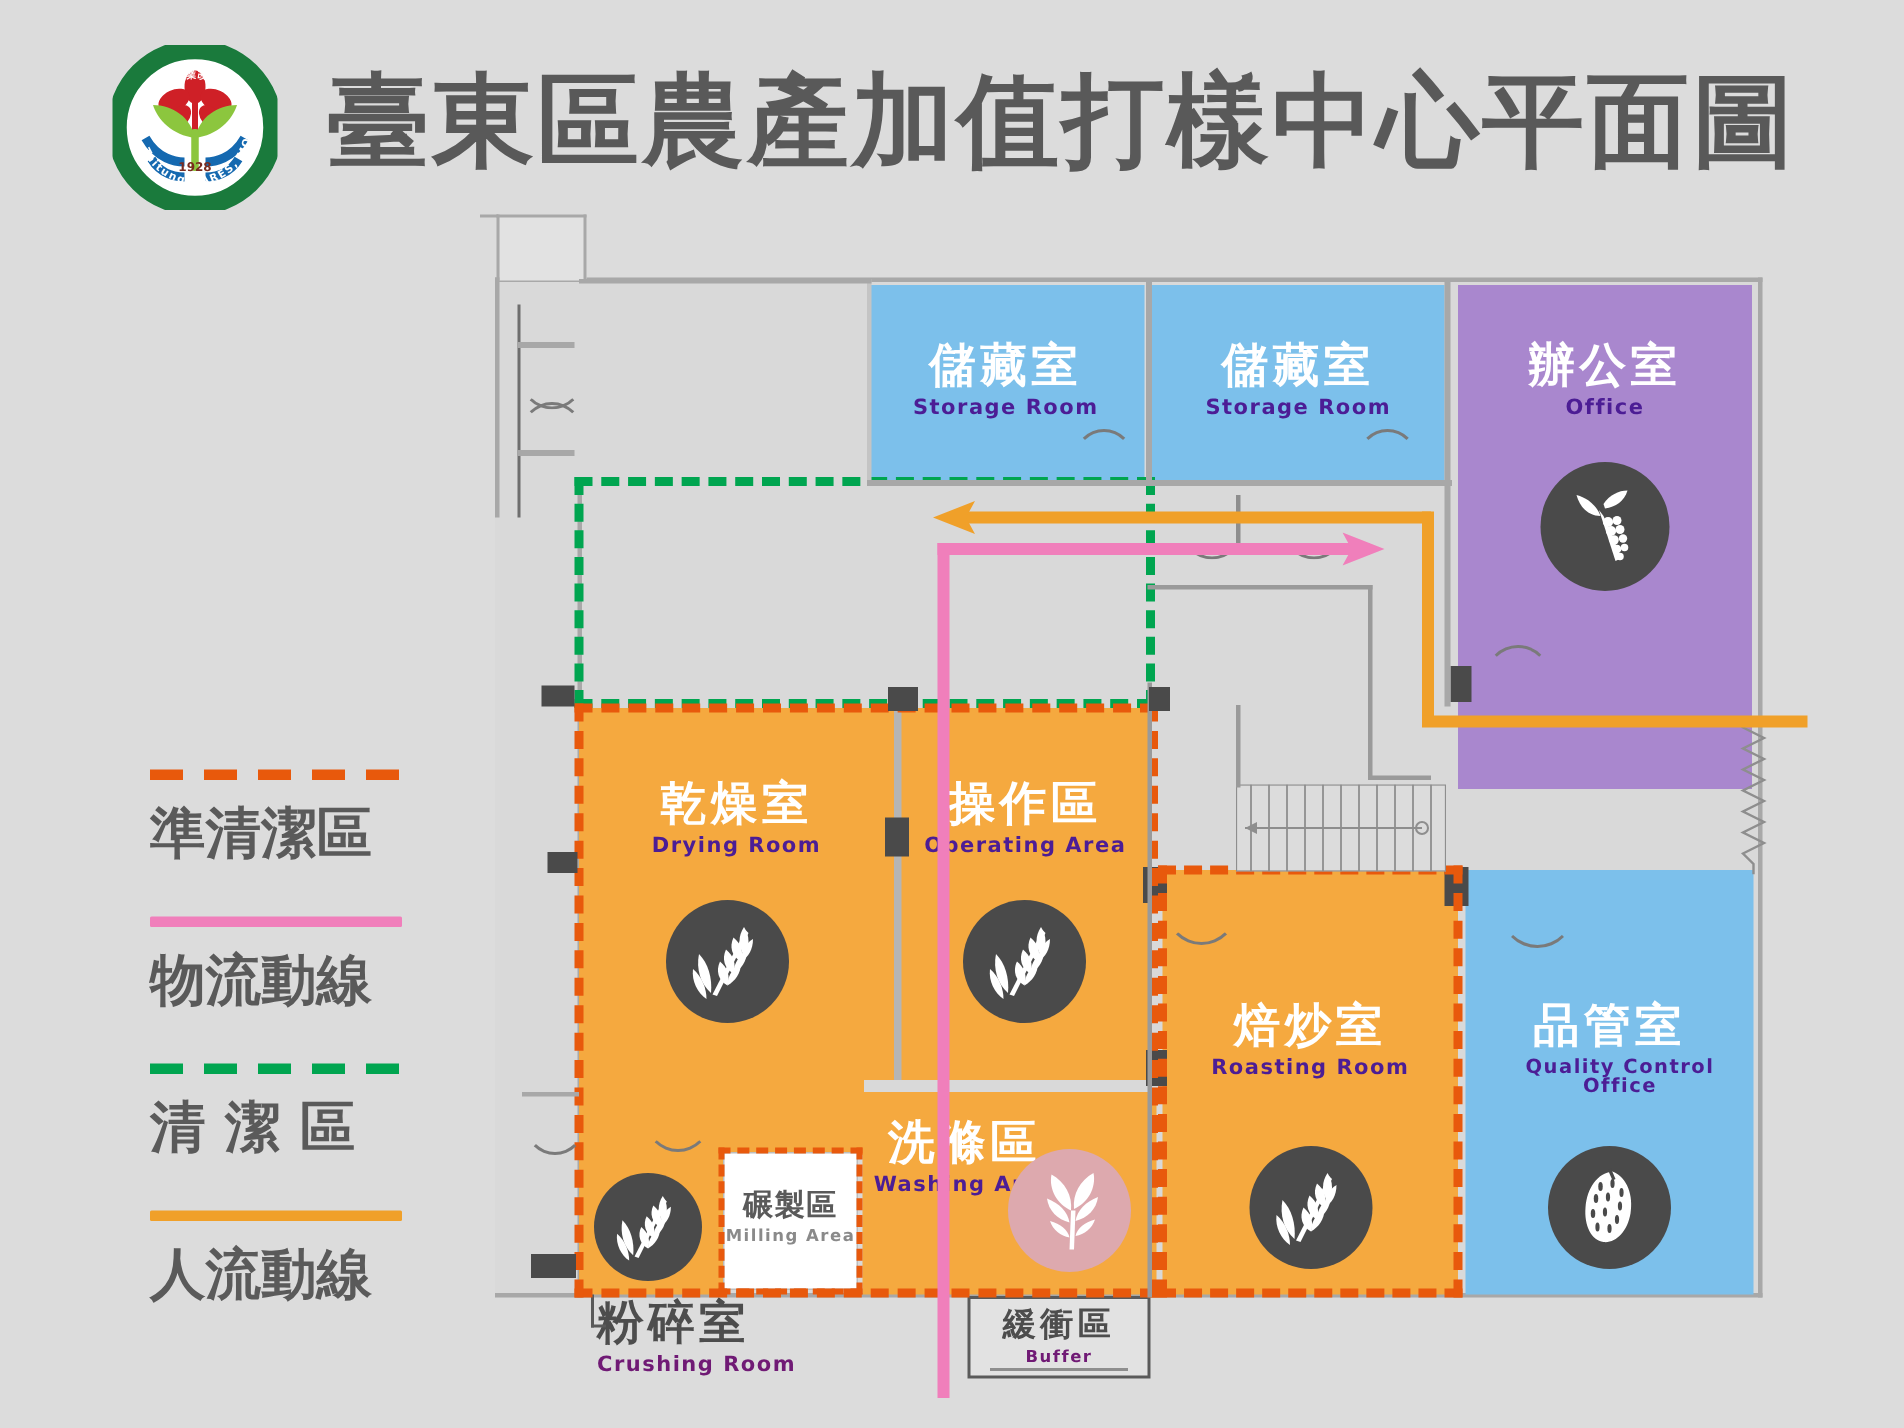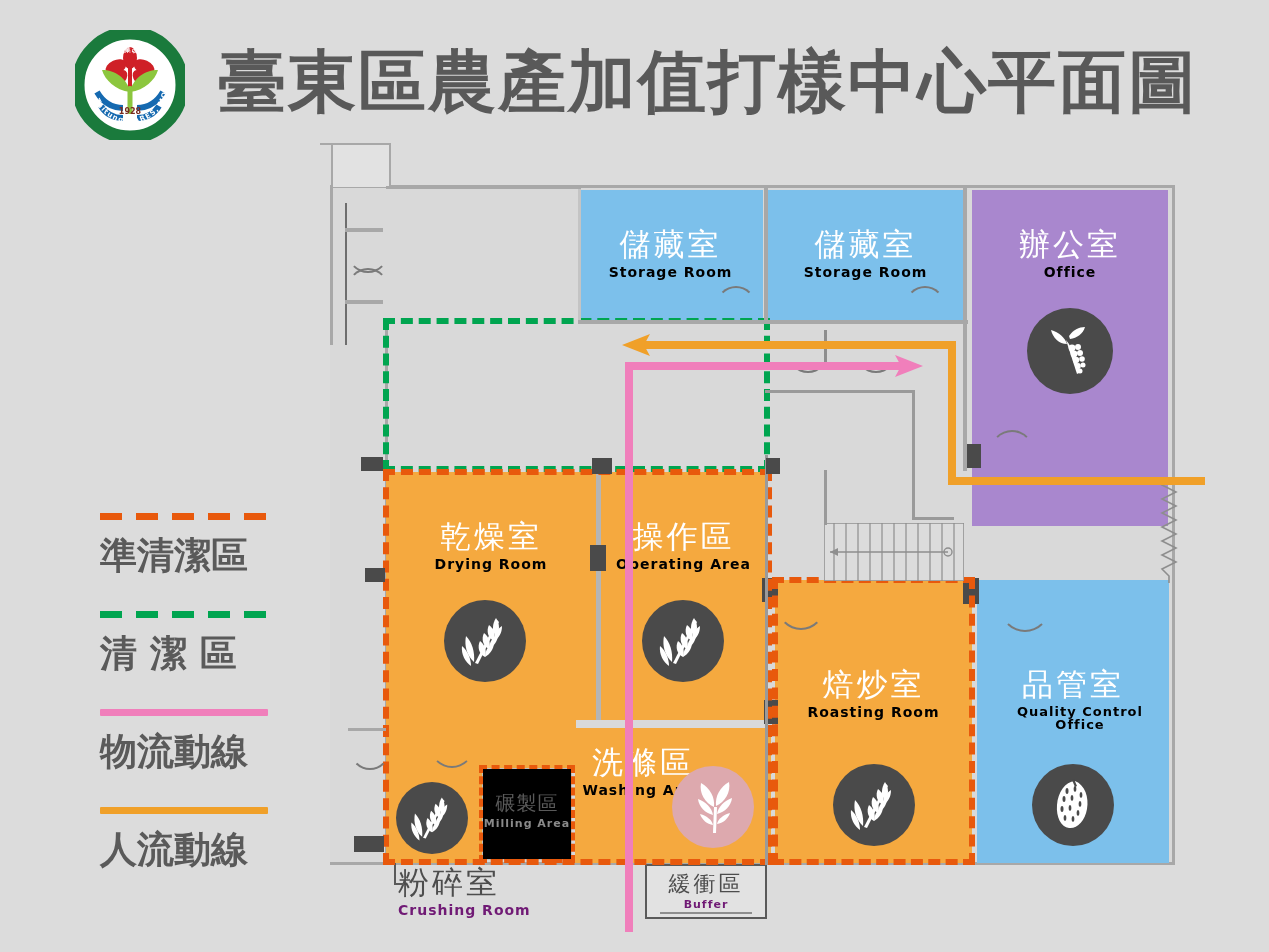--- a/index.html
+++ b/index.html
@@ -39,24 +39,24 @@
 
   
   .plan{position:absolute;left:0;top:0;width:1269px;height:952px;}
 
   .room{position:absolute;box-sizing:border-box;}
   .rlabel{
     position:absolute;text-align:center;width:100%;
     font-family:"DejaVu Sans",sans-serif;line-height:1.05;
     pointer-events:none;
   }
-  .rlabel .zh{display:block;font-size:31px;font-weight:400;letter-spacing:3px;}
+  .rlabel .zh{display:block;font-size:31px;font-weight:700;letter-spacing:3px;}
   .rlabel .en{display:block;font-size:14px;font-weight:700;letter-spacing:1px;margin-top:4px;}
   .rlabel.white .zh{color:#ffffff;}
-  .rlabel.white .en{color:#000000;}
+  .rlabel.white .en{color:#4c1d95;}
   .rlabel.gray .zh{color:#5a5a5a;}
   .rlabel.gray .en{color:#8a8a8a;}
   .rlabel.dark .zh{color:#4d4d4d;}
   .rlabel.dark .en{color:#701a75;}
 
   .iconcircle{position:absolute;border-radius:50%;background:#4a4a4a;
     display:flex;align-items:center;justify-content:center;}
   .iconcircle.pink{background:#dda9ae;}
   .iconcircle svg{display:block;}
 
@@ -126,27 +126,27 @@
   </div>
 
   <div class="legend">
 
     <div class="legend-row">
       <div class="legend-swatch dash" style="color:#E8590C"></div>
       <div class="legend-label">準清潔區</div>
     </div>
 
     <div class="legend-row">
+      <div class="legend-swatch solid" style="color:#F07FBB"></div>
+      <div class="legend-label">物流動線</div>
+    </div>
+
+    <div class="legend-row">
       <div class="legend-swatch dash" style="color:#00A550"></div>
       <div class="legend-label">清 潔 區</div>
-    </div>
-
-    <div class="legend-row">
-      <div class="legend-swatch solid" style="color:#F07FBB"></div>
-      <div class="legend-label">物流動線</div>
     </div>
 
     <div class="legend-row">
       <div class="legend-swatch solid" style="color:#F0A029"></div>
       <div class="legend-label">人流動線</div>
     </div>
   </div>
 
   <div class="plan">
 
@@ -375,21 +375,21 @@
 
     <div style="position:absolute;left:398px;top:866px;width:200px;">
       <div class="rlabel dark" style="position:relative;top:0;text-align:left;">
         <span class="zh">粉碎室</span>
         <span class="en">Crushing Room</span>
       </div>
     </div>
     <div class="wallthin" style="left:394px;top:863px;width:2px;height:22px;background:#5a5a5a;"></div>
     <div class="wallthin" style="left:394px;top:883px;width:10px;height:2px;background:#5a5a5a;"></div>
 
-    <div class="room" style="left:482px;top:768px;width:90px;height:92px;background:#000000;
+    <div class="room" style="left:482px;top:768px;width:90px;height:92px;background:#ffffff;
                              border:1px solid #bdbdbd;">
       <div class="rlabel gray" style="top:24px;">
         <span class="zh" style="font-size:20px;letter-spacing:1px;">碾製區</span>
         <span class="en" style="font-size:11px;">Milling Area</span>
       </div>
     </div>
     <div class="dashborder" style="left:479px;top:765px;width:96px;height:98px;border:4px dashed #E8590C;"></div>
 
     <div class="room" style="left:645px;top:864px;width:122px;height:55px;background:#E2E2E2;
                              border:2px solid #5a5a5a;">

